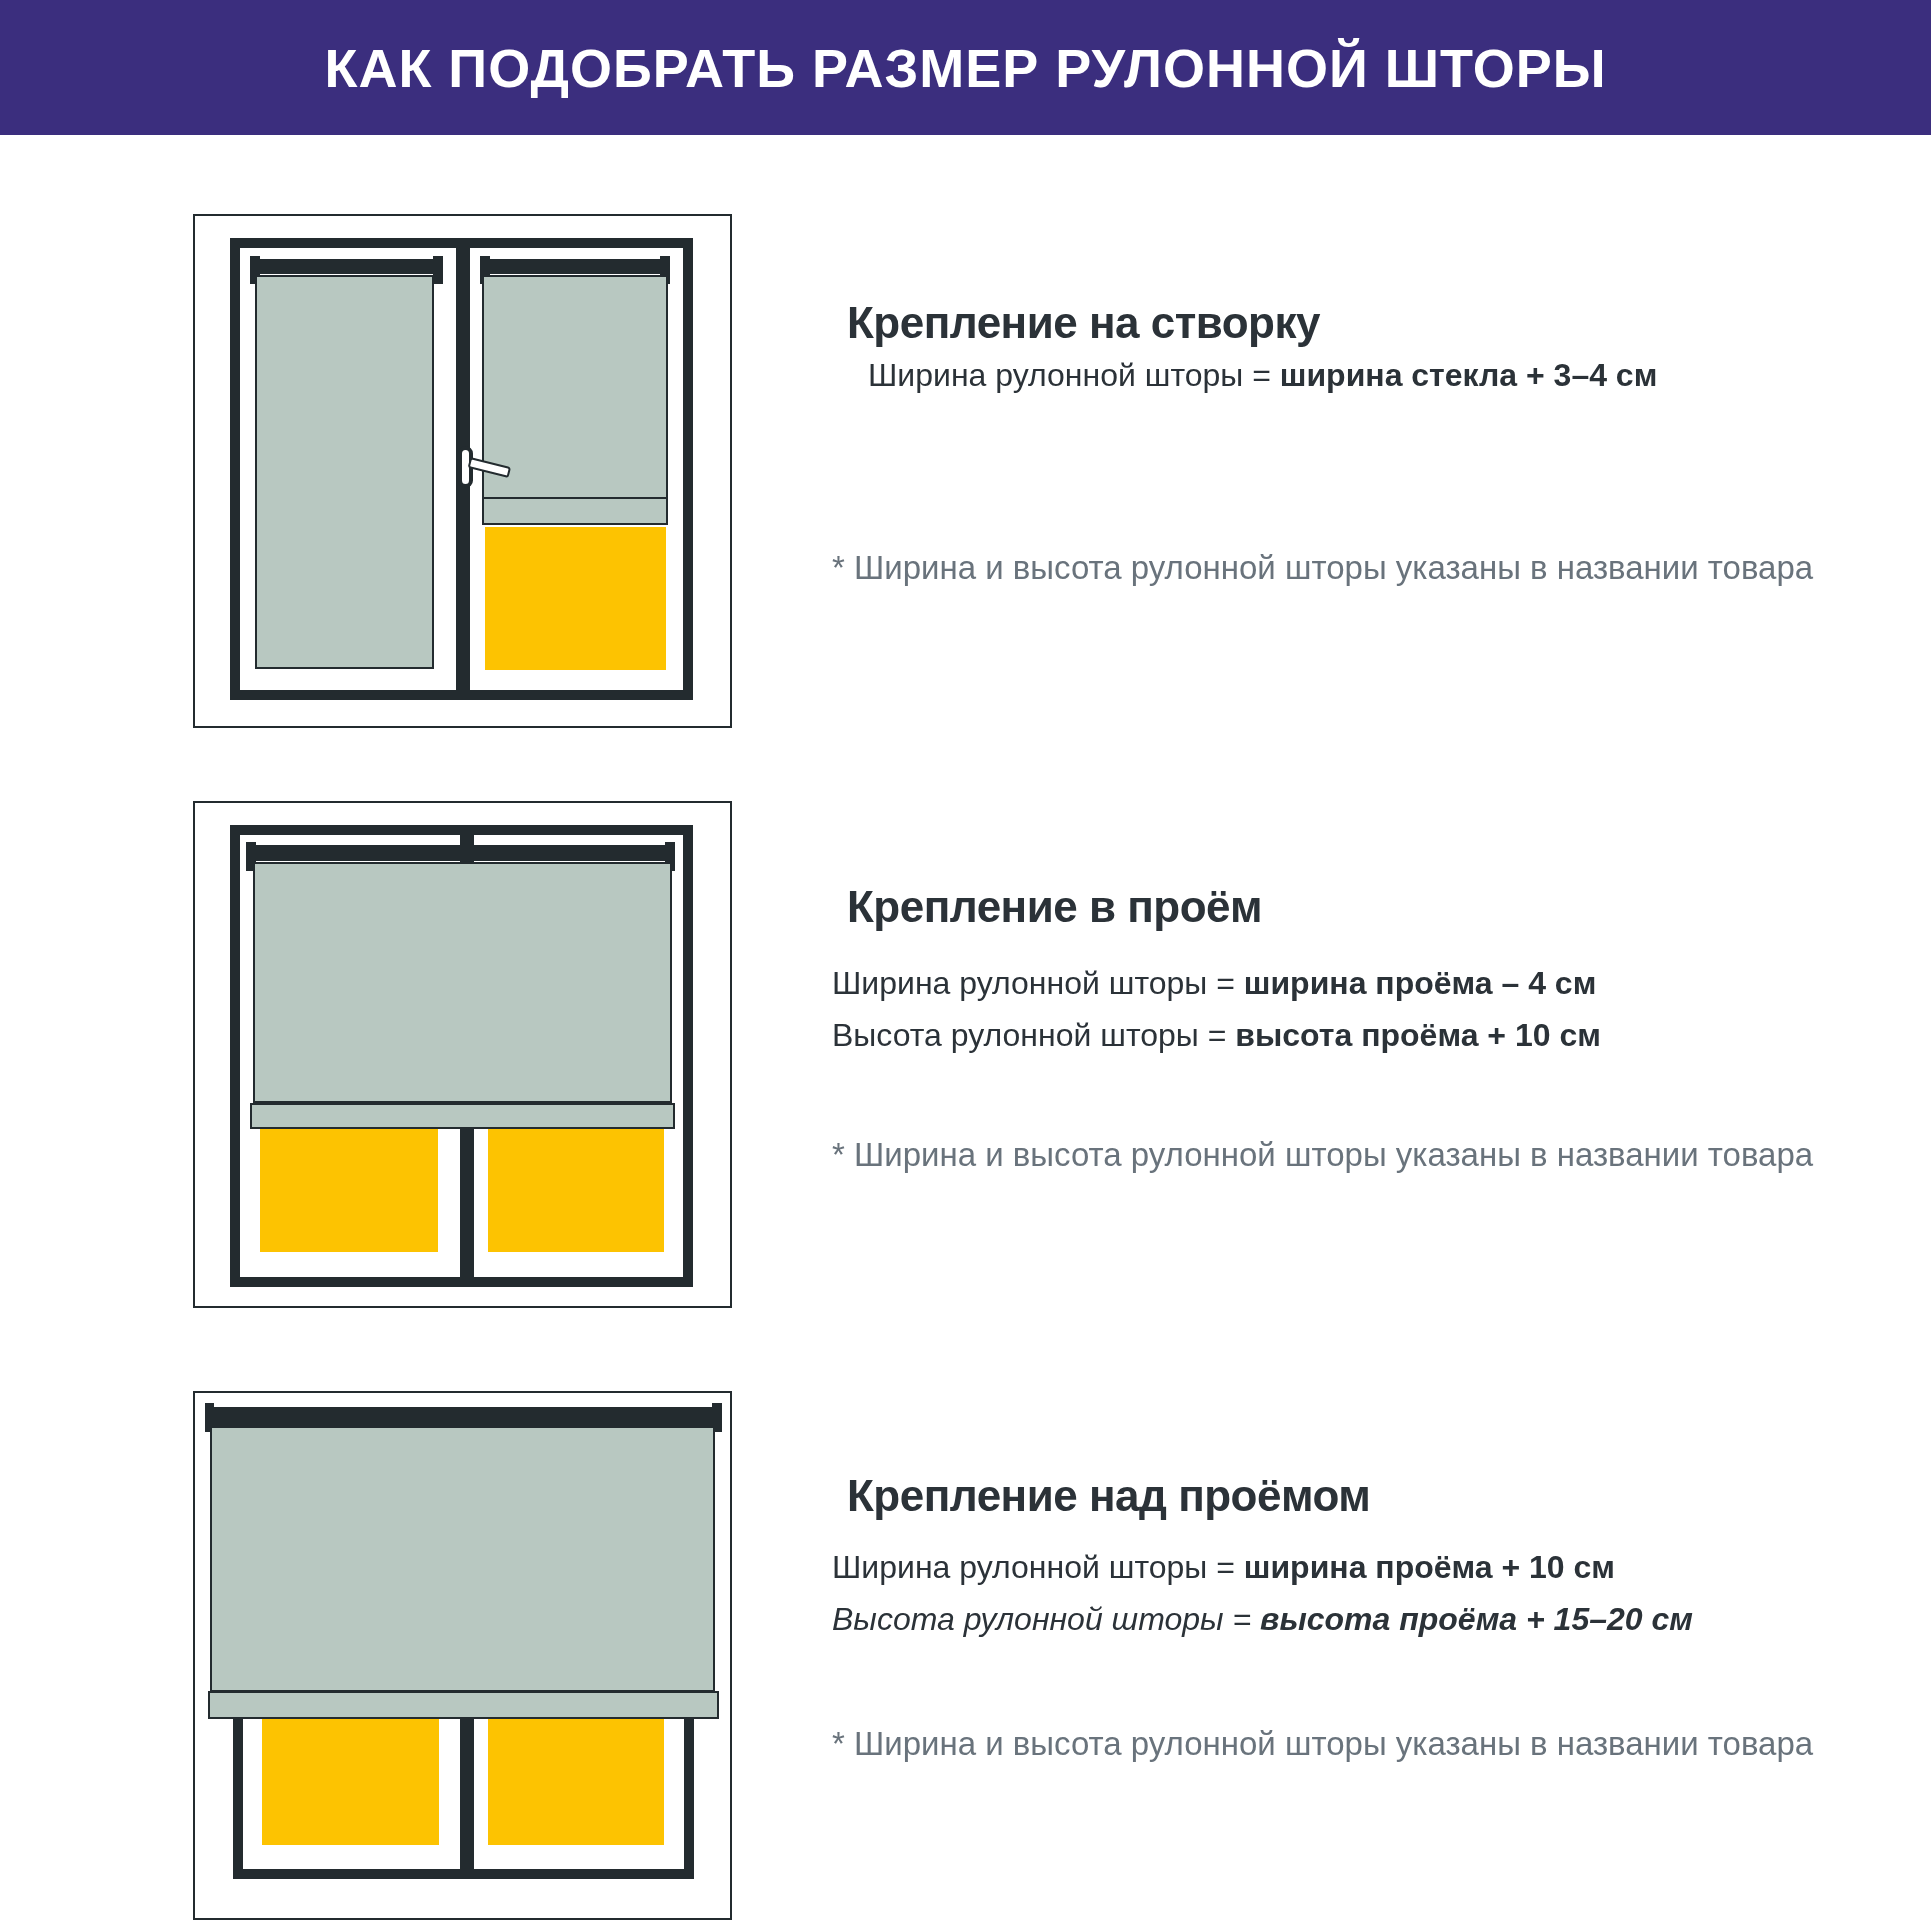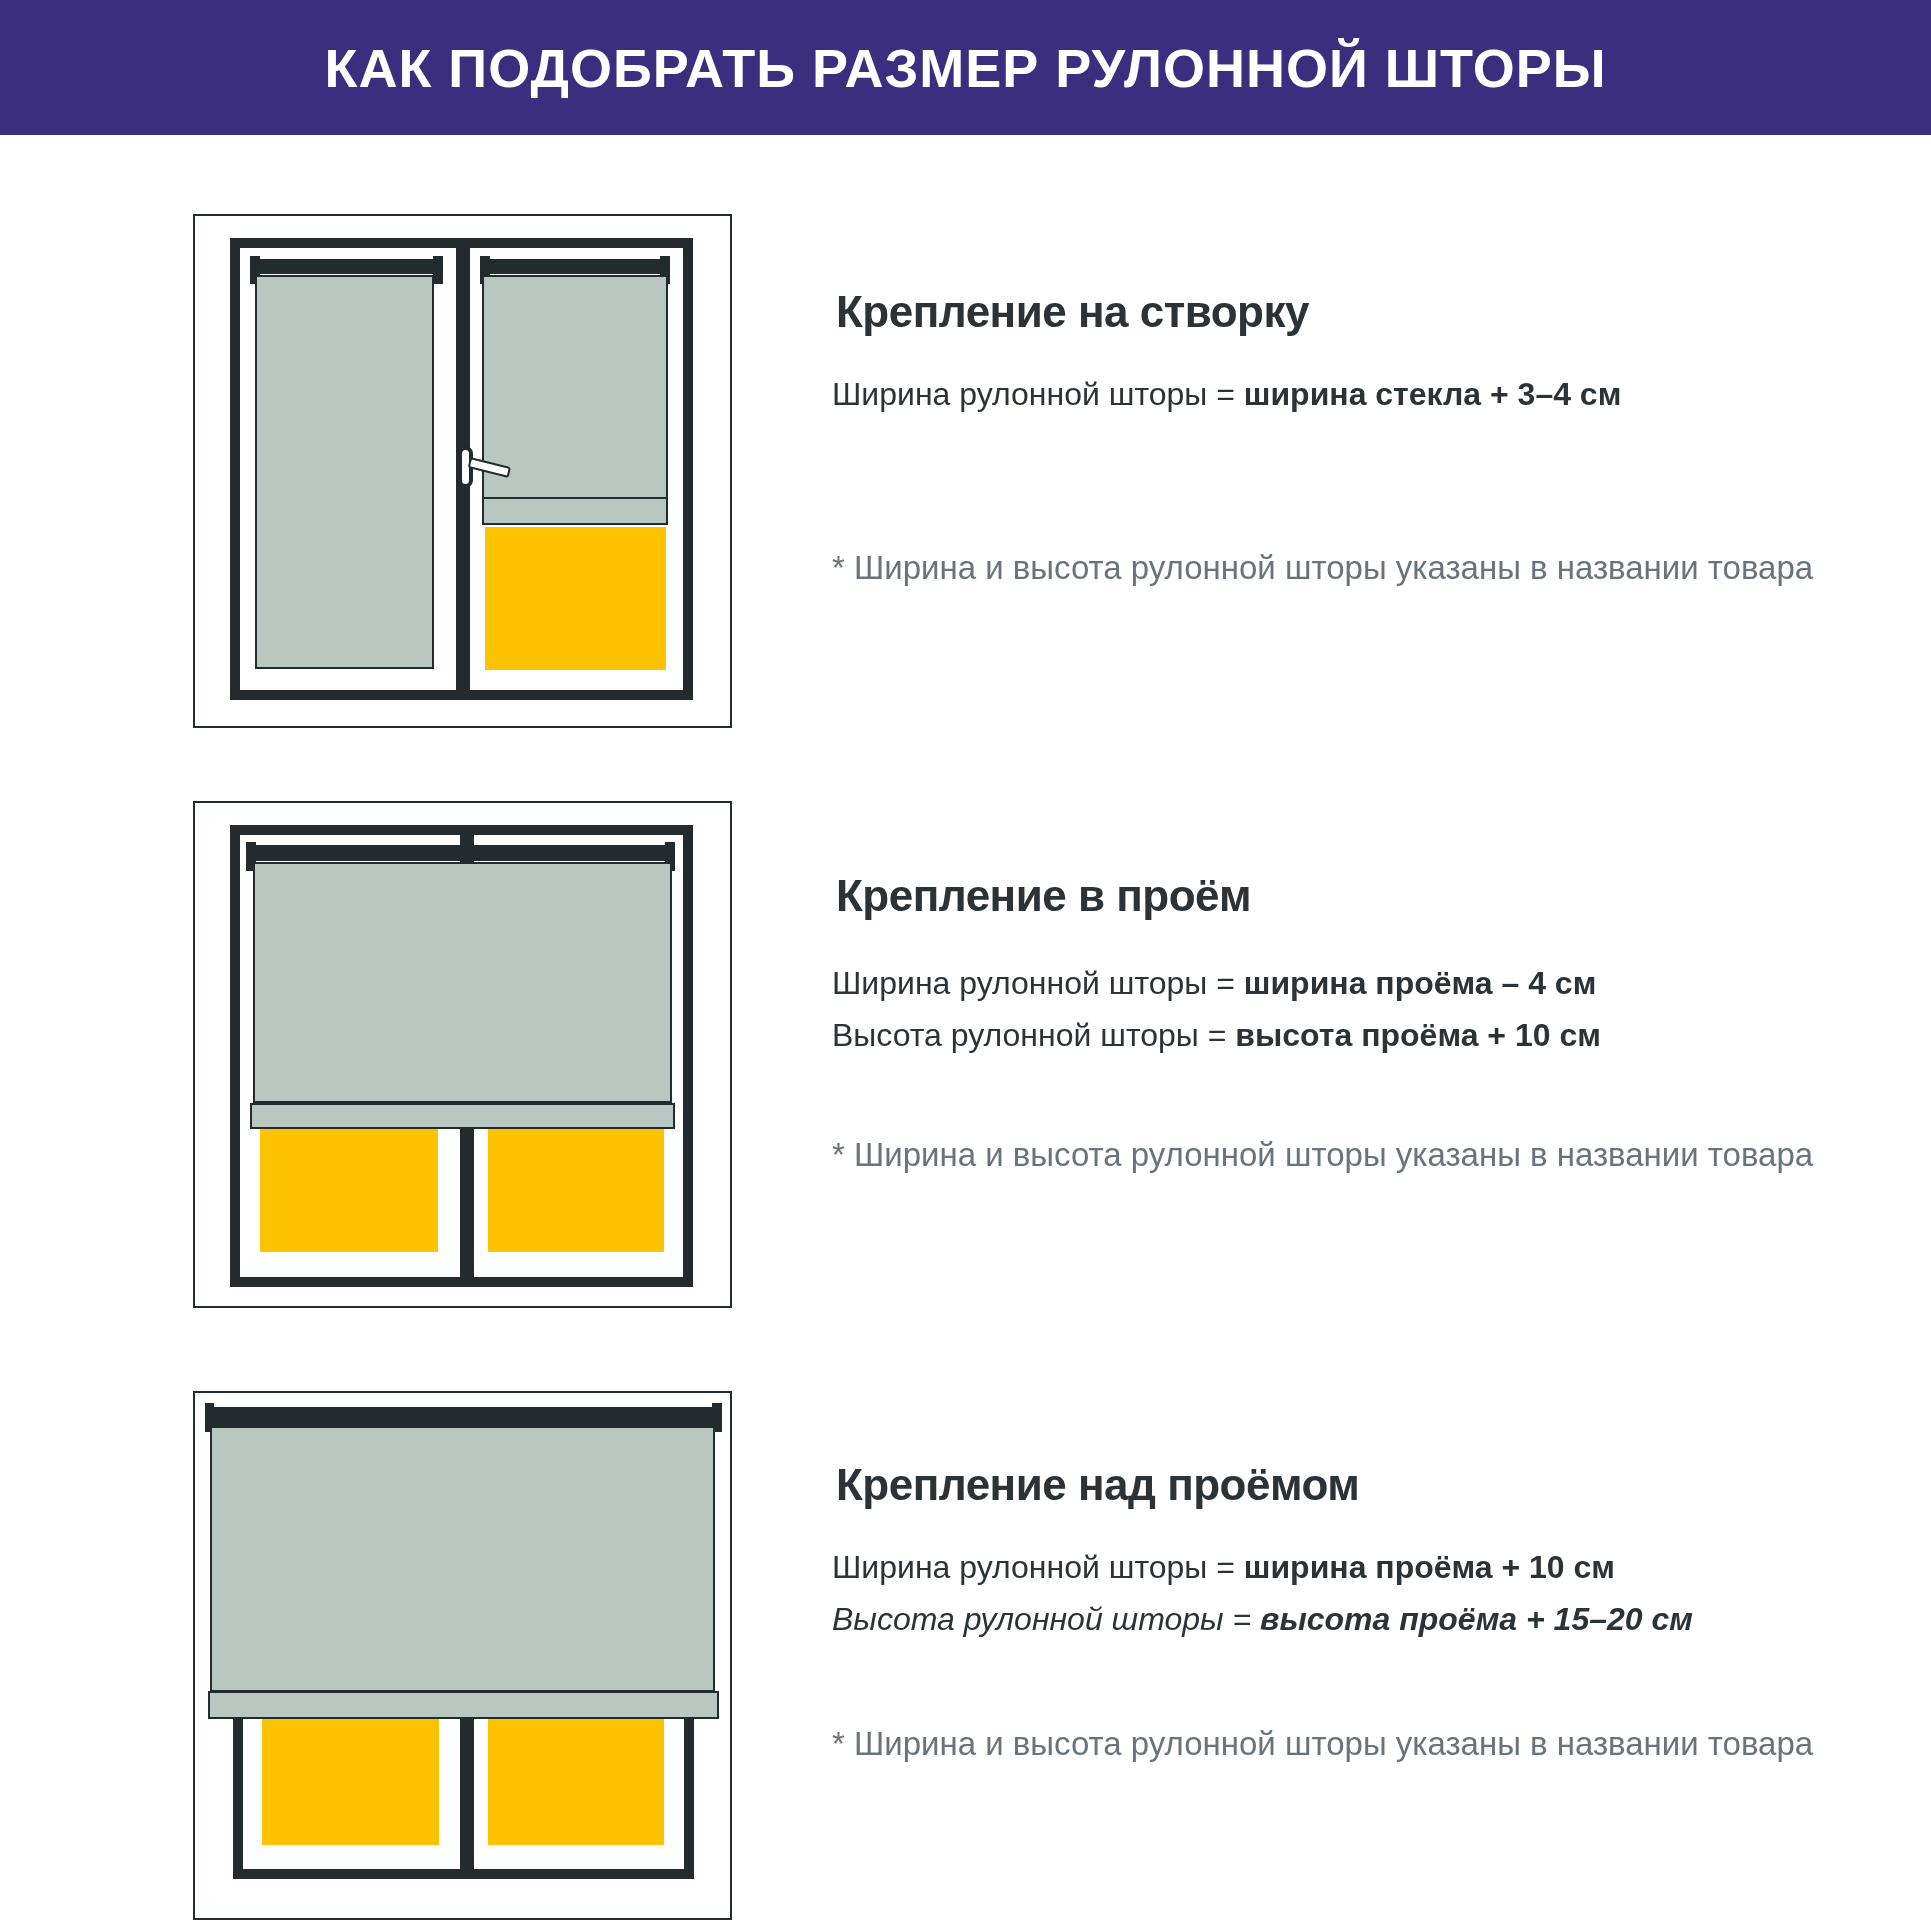--- a/index.html
+++ b/index.html
@@ -17,21 +17,21 @@
     font-family:"Liberation Sans", sans-serif;overflow:hidden;
   }
   .header{
     position:absolute;left:0;top:0;width:1931px;height:135px;
     background:var(--accent);display:flex;align-items:center;justify-content:center;
   }
   .header h1{
     margin:0;color:#fff;font-size:54px;font-weight:700;letter-spacing:1px;
   }
   .section-title{
-    position:absolute;left:832px;margin:4px;
+    position:absolute;left:832px;margin:15px;
     font-size:44px;font-weight:700;color:var(--text);letter-spacing:-0.5px;
   }
   .formula{
     position:absolute;left:832px;font-size:32px;color:var(--text);line-height:1.1;
   }
   .formula b{font-weight:700;}
   .footnote{
     position:absolute;left:832px;font-size:33px;color:var(--muted);line-height:1.1;
   }
   .diagram{
@@ -77,21 +77,21 @@
     <div class="bar" style="left:285px;top:43px;width:190px;height:15.4px;"></div>
     <div class="fabric" style="left:287px;top:59px;width:186px;height:224px;"></div>
     <div class="strip" style="left:287px;top:281px;width:186px;height:28px;"></div>
     <div class="glass" style="left:290px;top:311px;width:181px;height:143px;"></div>
 
     <div class="handle-ring" style="left:263px;top:230px;width:15.4px;height:42px;"></div>
     <div class="handle-lever" style="left:274px;top:241px;width:42px;height:10.6px;"></div>
   </div>
 
   <h2 class="section-title" style="top:283px;">Крепление на створку</h2>
-  <div class="formula" style="top:377px;">
+  <div class="formula" style="top:358px;margin-left:36px;">
     <span>Ширина рулонной шторы = </span><b>ширина стекла + 3–4 см</b>
   </div>
   <div class="footnote" style="top:550px;">* Ширина и высота рулонной шторы указаны в названии товара</div>
 
   <div class="diagram" style="left:193px;top:801px;height:507px;">
     <div class="frame" style="left:35px;top:22px;width:463px;height:462px;"></div>
     <div class="mullion" style="left:265px;top:22px;width:13.5px;height:462px;"></div>
     <div class="glass" style="left:65px;top:326px;width:178px;height:123px;"></div>
     <div class="glass" style="left:293px;top:326px;width:176px;height:123px;"></div>
 

